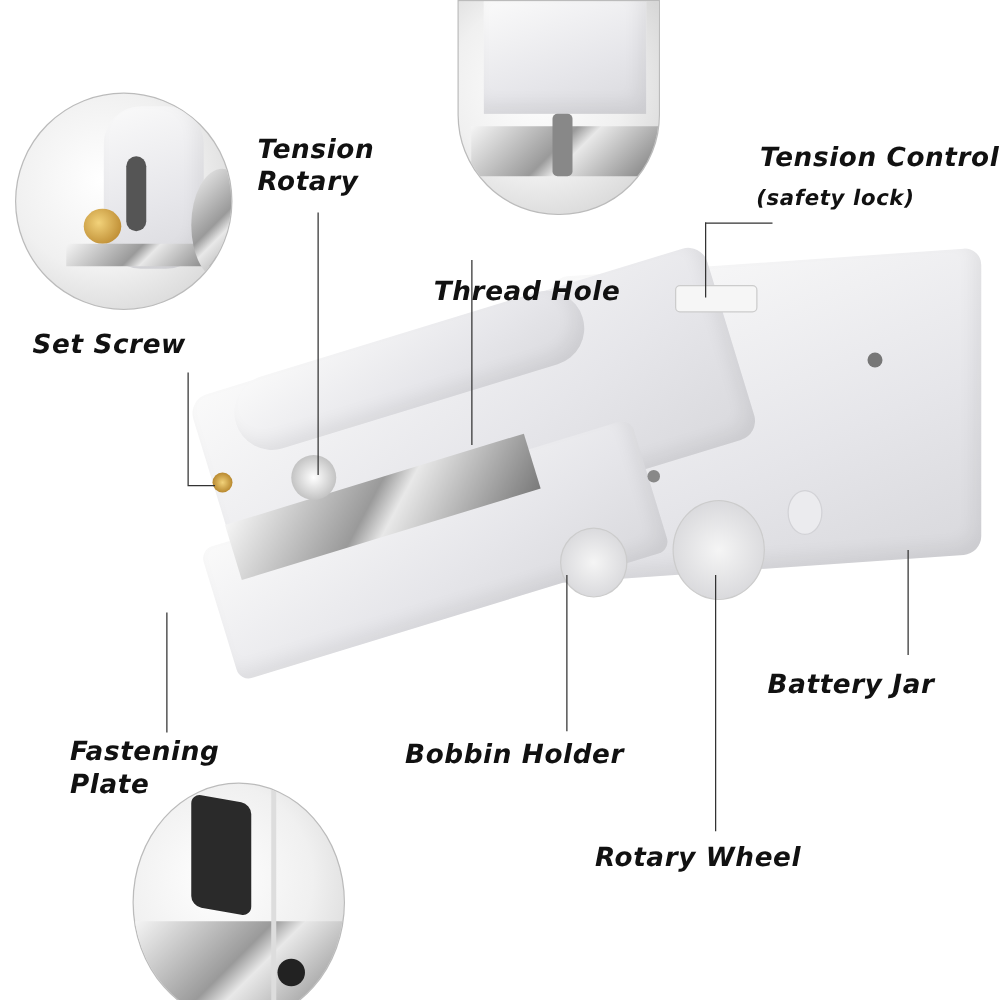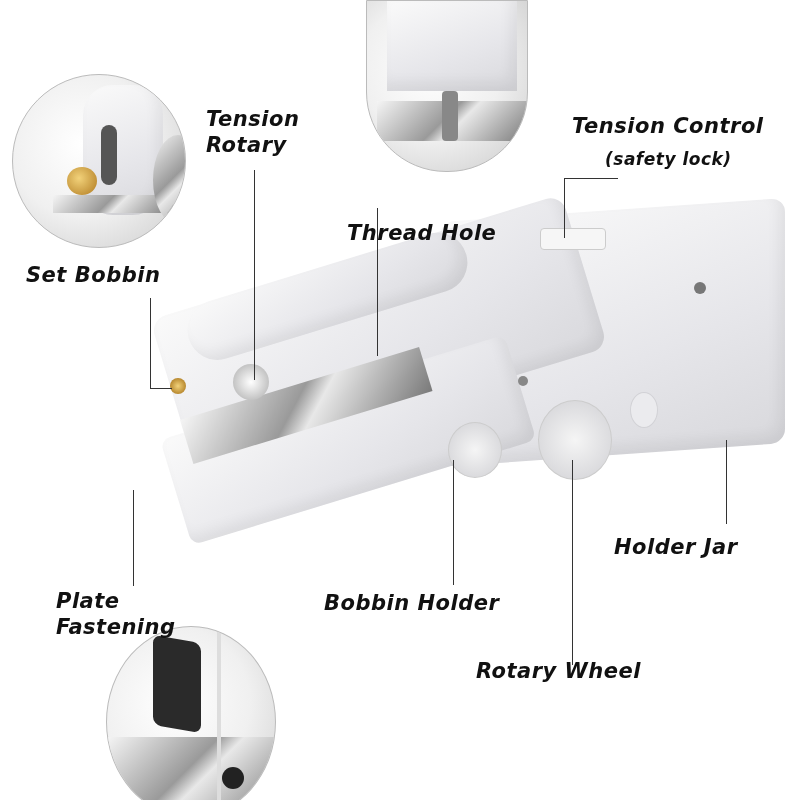--- a/index.html
+++ b/index.html
@@ -48,31 +48,31 @@
   <div style="position:absolute;left:448px;top:422px;width:52px;height:54px;border-radius:50%;background:radial-gradient(circle,#f5f5f5,#d0d0d4);border:1px solid #ccc;"></div>
   <div style="position:absolute;left:630px;top:392px;width:26px;height:34px;border-radius:50%;background:#ebebee;border:1px solid #d2d2d6;"></div>
   <div style="position:absolute;left:694px;top:282px;width:12px;height:12px;border-radius:50%;background:#777;"></div>
   <div style="position:absolute;left:518px;top:376px;width:10px;height:10px;border-radius:50%;background:#888;"></div>
 </div>
 
 <div class="label" style="left:206px;top:106px;">
   <div>Tension</div>
   <div>Rotary</div>
 </div>
-<div class="label" style="left:26px;top:262px;">Set Bobbin</div>
+<div class="label" style="left:26px;top:262px;">Set Screw</div>
 <div class="label" style="left:347px;top:177px;margin-top:43px;">Thread Hole</div>
-<div class="label" style="left:572px;top:113px;">Tension Control</div>
+<div class="label" style="left:608px;top:113px;">Tension Control</div>
 <div class="label small" style="left:605px;top:146px;">(safety lock)</div>
-<div class="label" style="left:614px;top:534px;">Holder Jar</div>
+<div class="label" style="left:614px;top:534px;">Battery Jar</div>
 <div class="label" style="left:56px;top:588px;">
+  <div>Fastening</div>
   <div>Plate</div>
-  <div>Fastening</div>
 </div>
 <div class="label" style="left:324px;top:590px;">Bobbin Holder</div>
-<div class="label" style="left:476px;top:658px;">Rotary Wheel</div>
+<div class="label" style="left:476px;top:673px;">Rotary Wheel</div>
 
 <div class="line" style="left:254px;top:170px;width:1px;height:210px;"></div>
 <div class="line" style="left:150px;top:298px;width:1px;height:90px;"></div>
 <div class="line" style="left:150px;top:388px;width:22px;height:1px;"></div>
 <div class="line" style="left:377px;top:208px;width:1px;height:148px;"></div>
 <div class="line" style="left:564px;top:178px;width:1px;height:60px;"></div>
 <div class="line" style="left:564px;top:178px;width:54px;height:1px;"></div>
 <div class="line" style="left:726px;top:440px;width:1px;height:84px;"></div>
 <div class="line" style="left:133px;top:490px;width:1px;height:96px;"></div>
 <div class="line" style="left:453px;top:460px;width:1px;height:125px;"></div>

